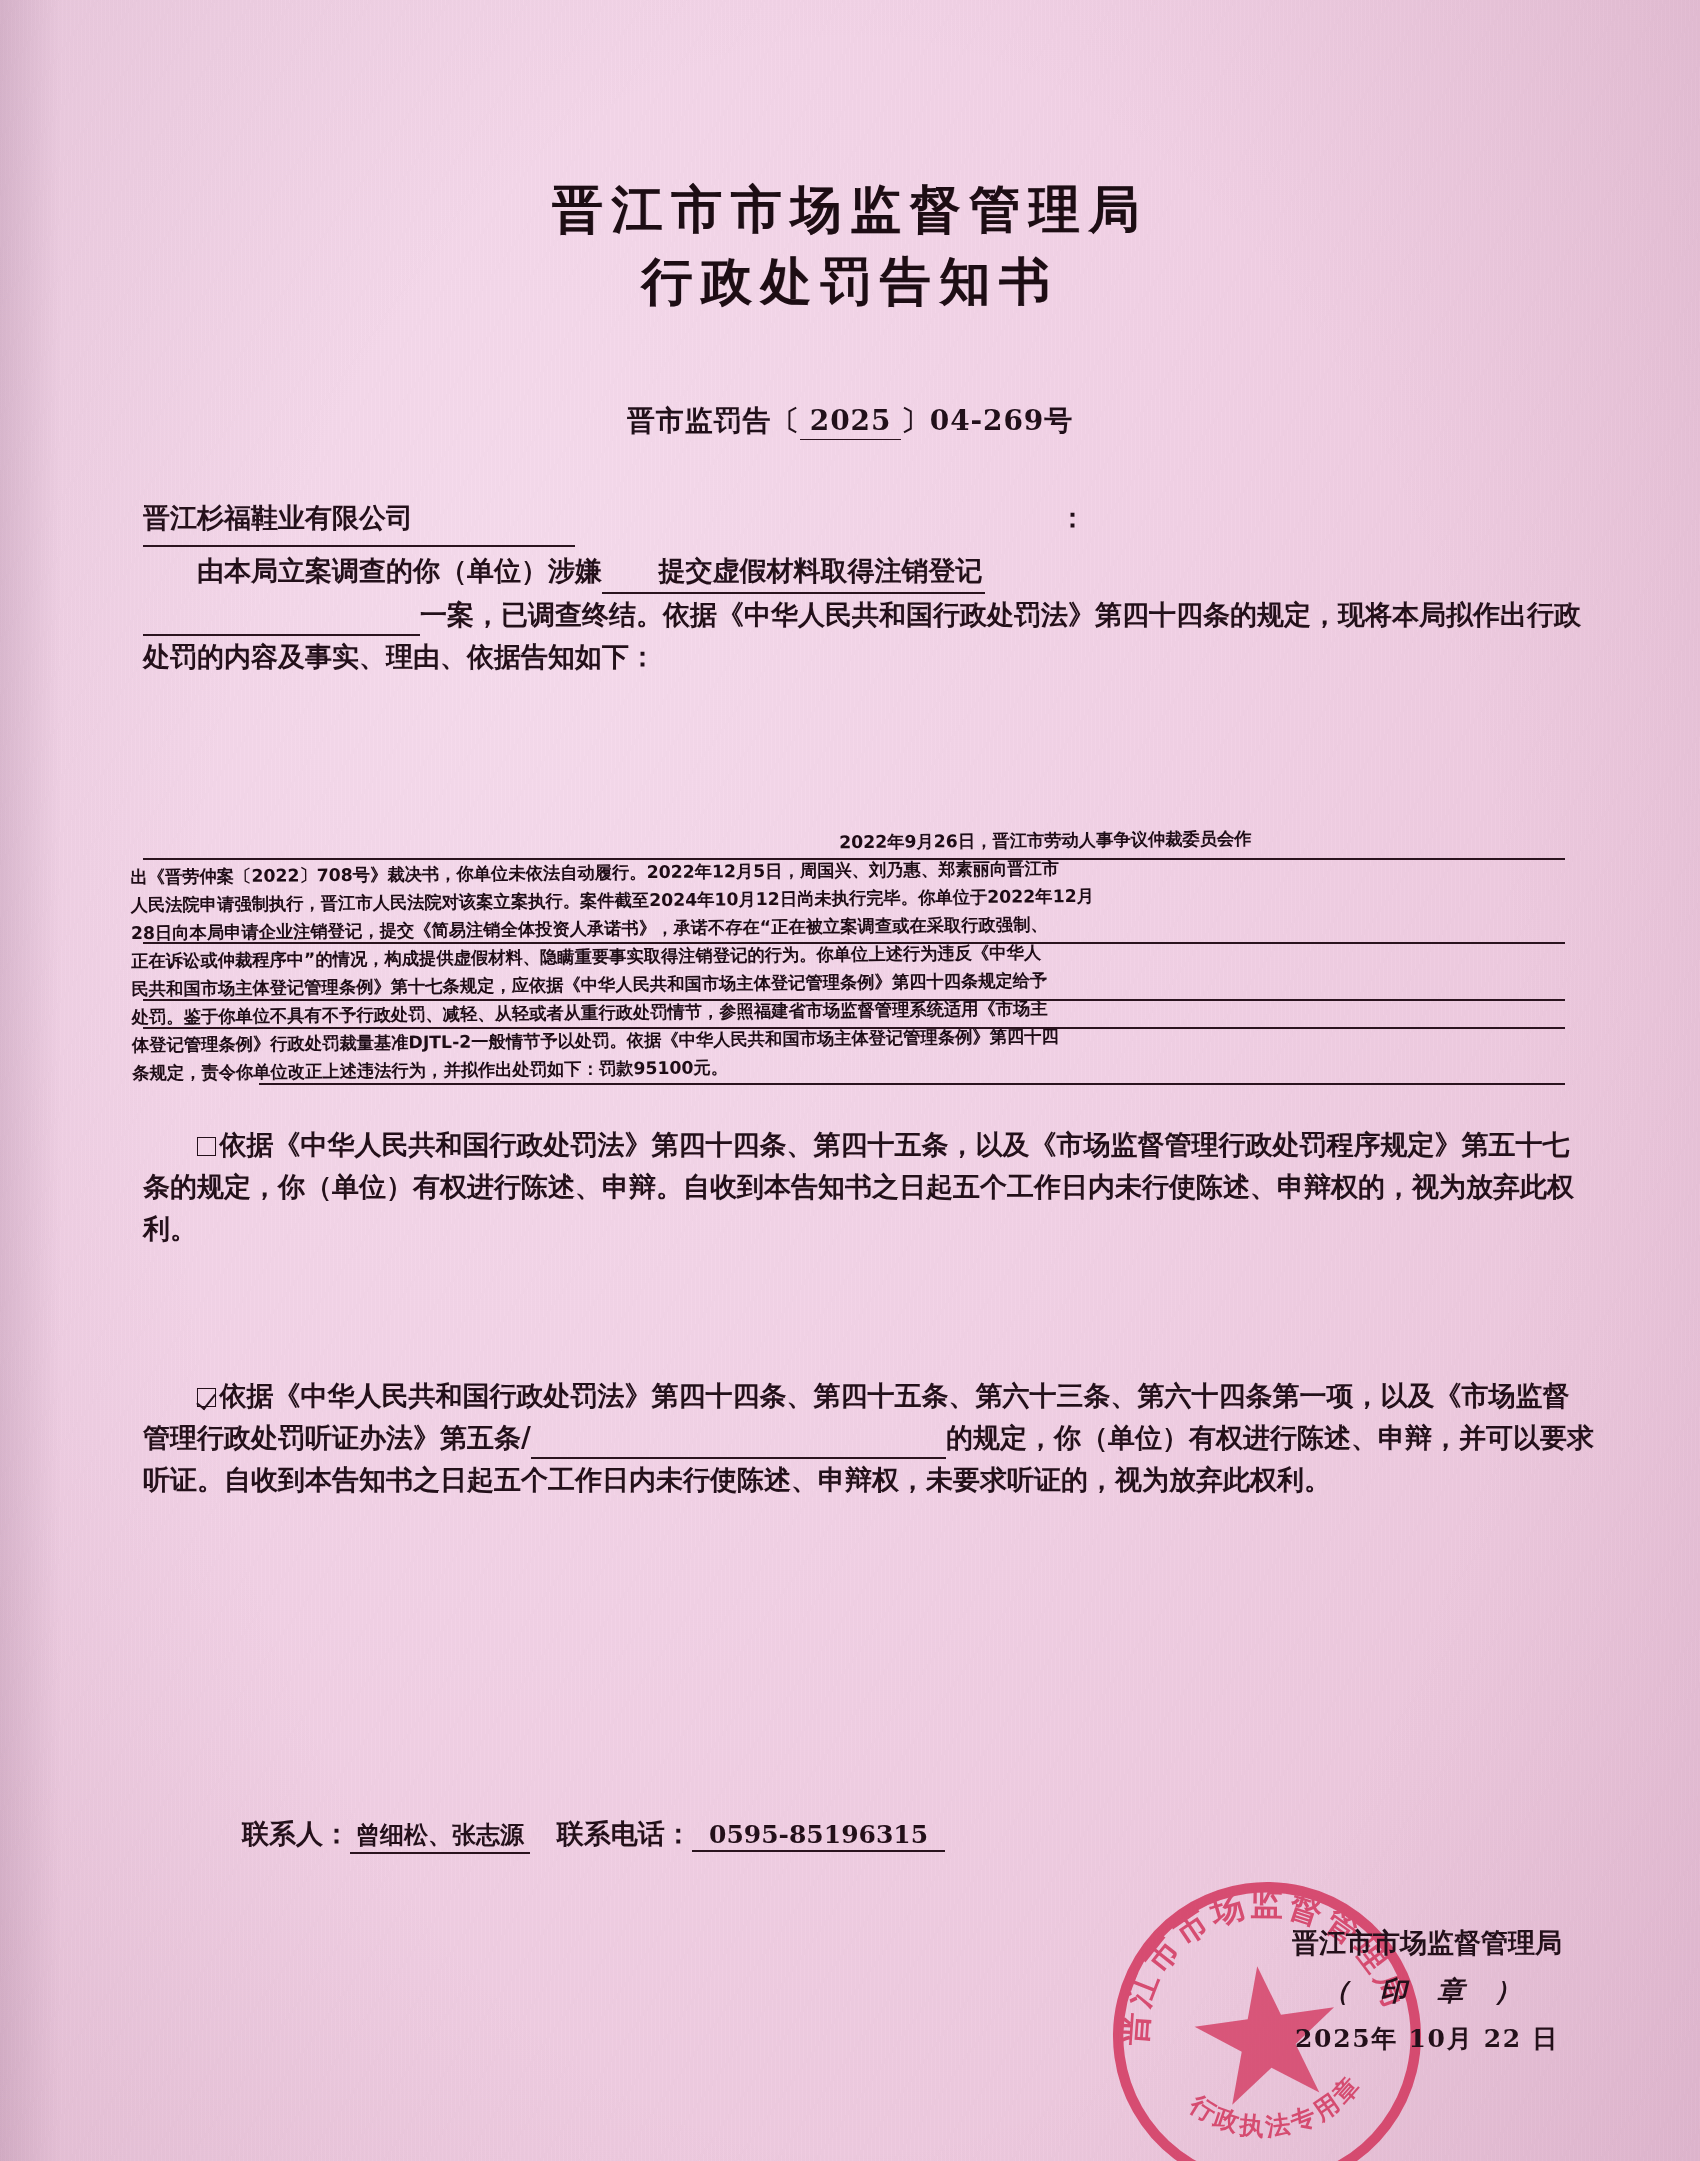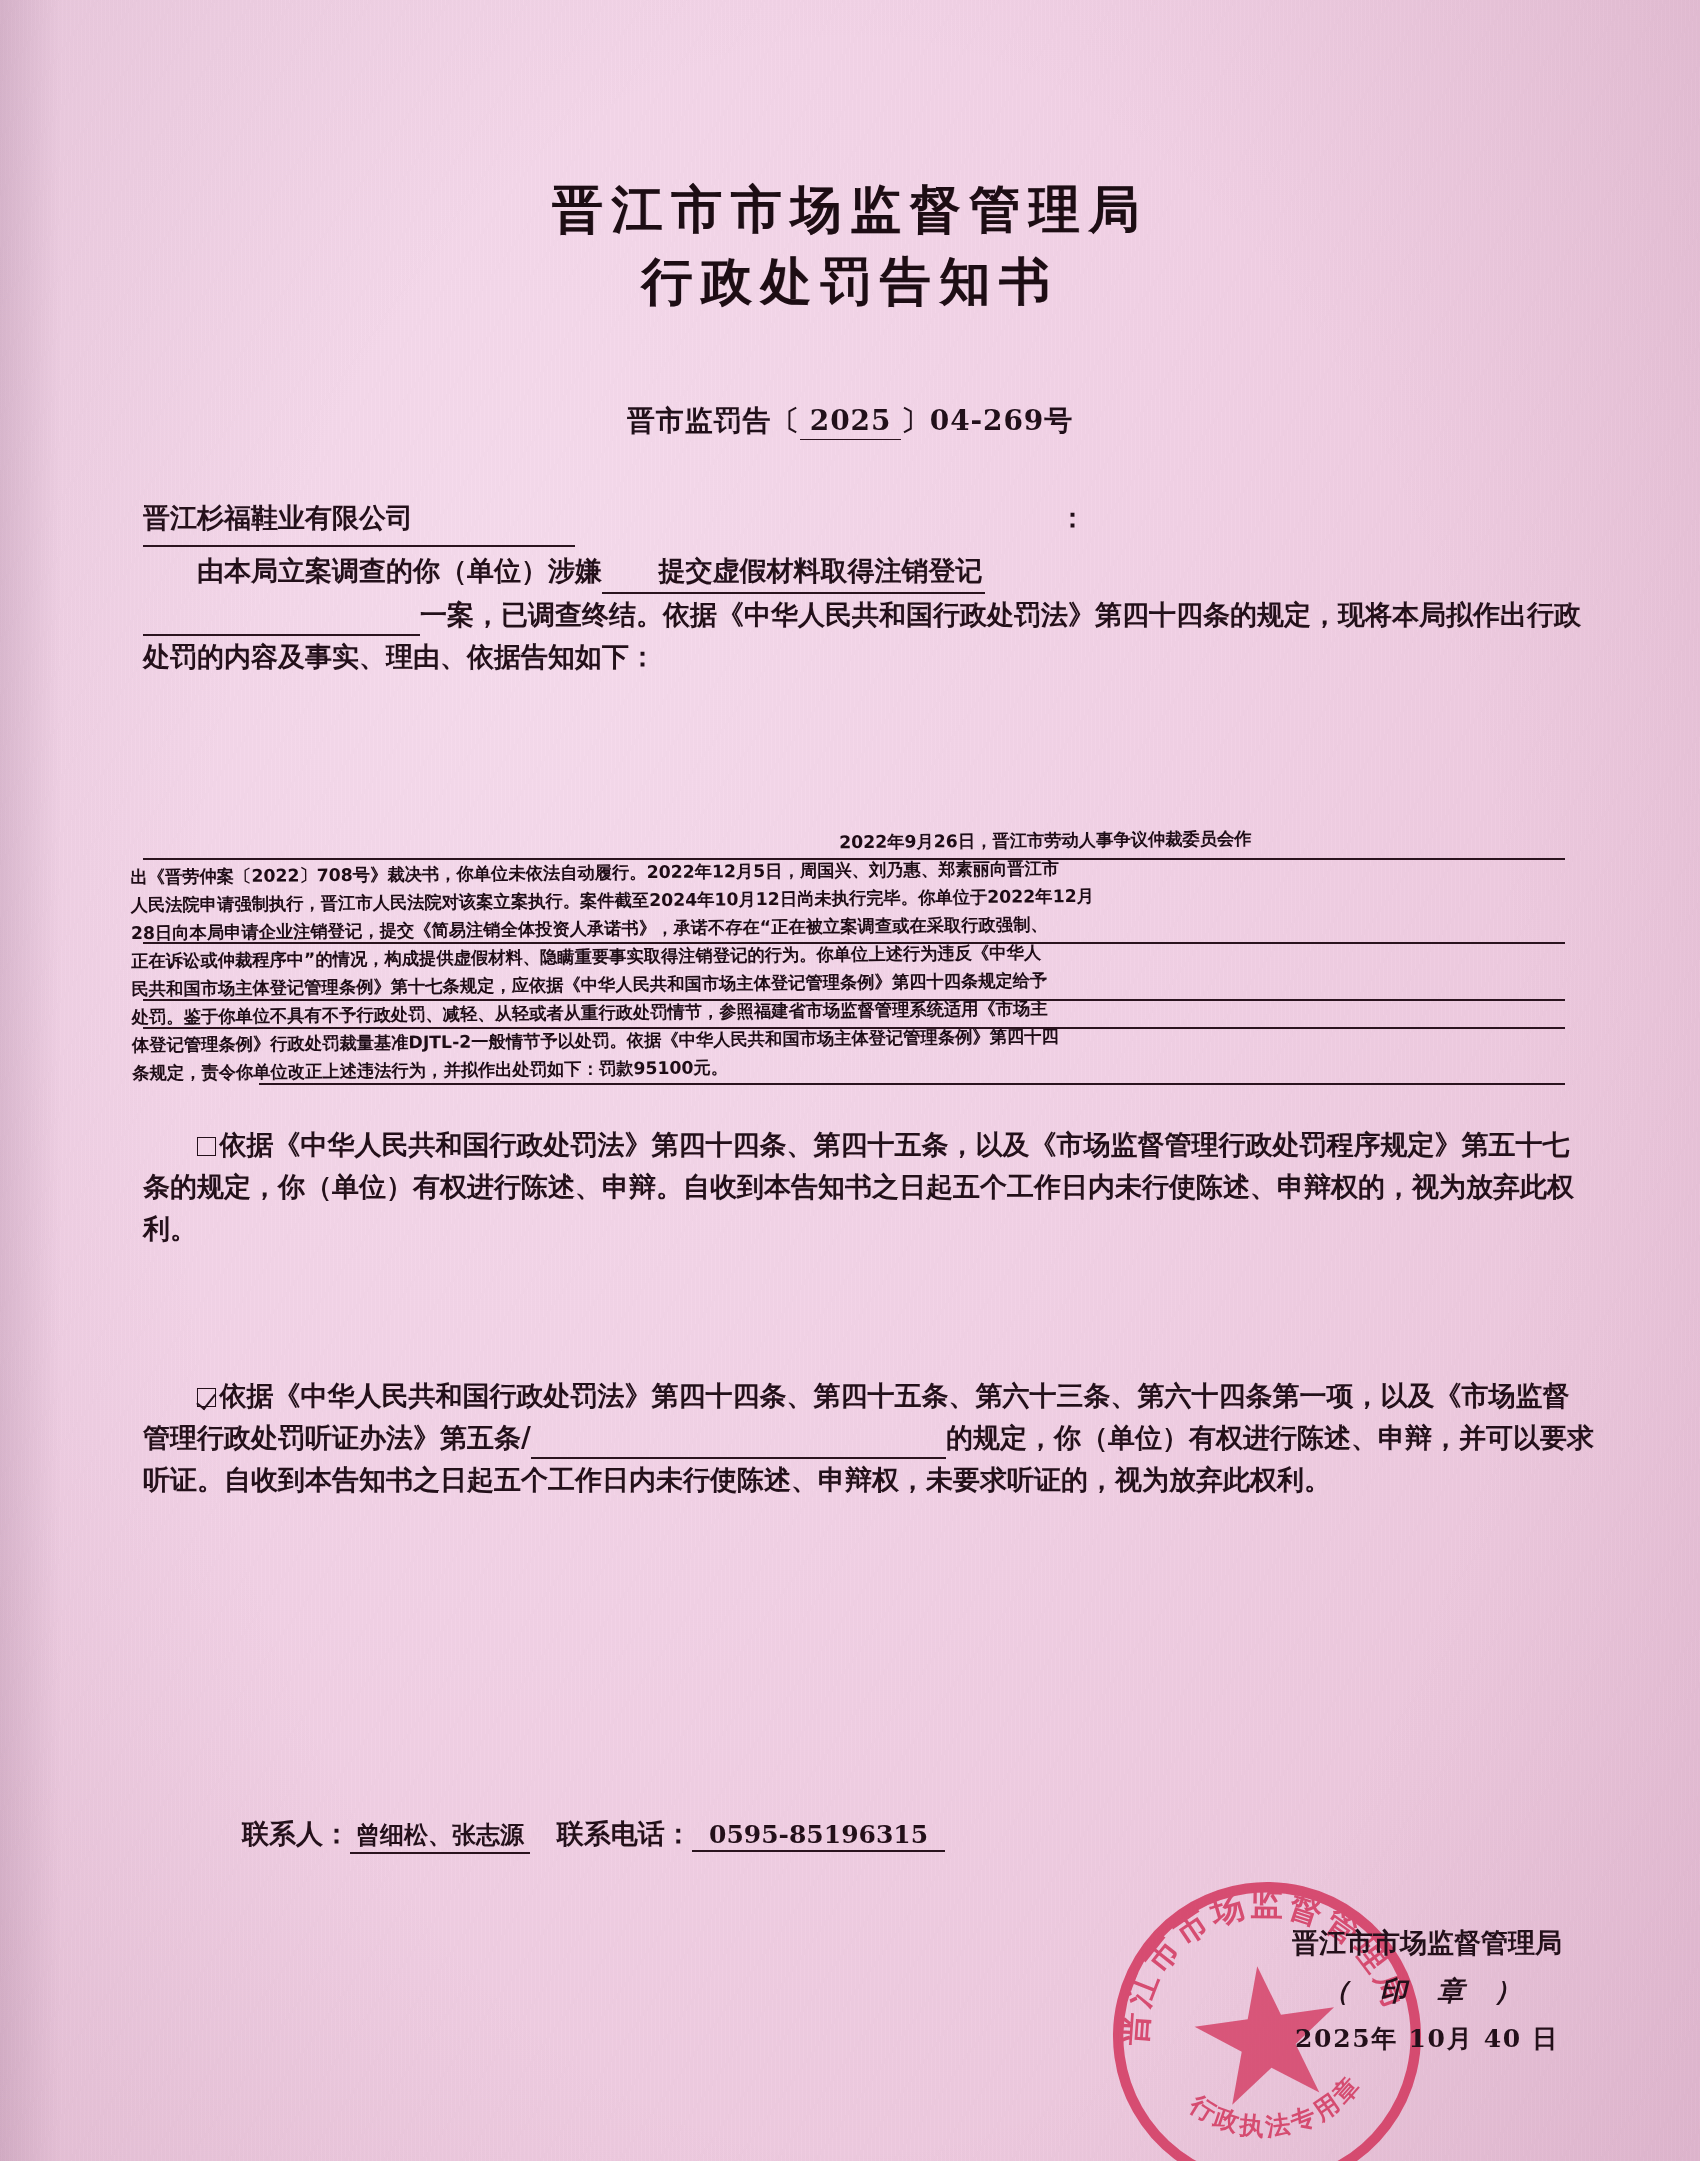--- a/index.html
+++ b/index.html
@@ -176,18 +176,18 @@
       <path id="arcBot" d="M 70 248 A 150 150 0 0 0 330 248" fill="none"></path>
       <text font-family="'DejaVu Serif','Liberation Serif',serif" font-size="31" font-weight="700" fill="#d2325a" letter-spacing="4">
         <textPath href="#arcBot" startOffset="50%" text-anchor="middle">行政执法专用章</textPath>
       </text>
     </g>
   </svg>
 
   <div class="sign">
     <div>晋江市市场监督管理局</div>
     <div class="sealword">（ 印 章 ）</div>
-    <div class="date">2025年  10月  40 日</div>
+    <div class="date">2025年  10月  22 日</div>
   </div>
 
   <div id="vignette"></div>
 </div>
 
 
 </body></html>

